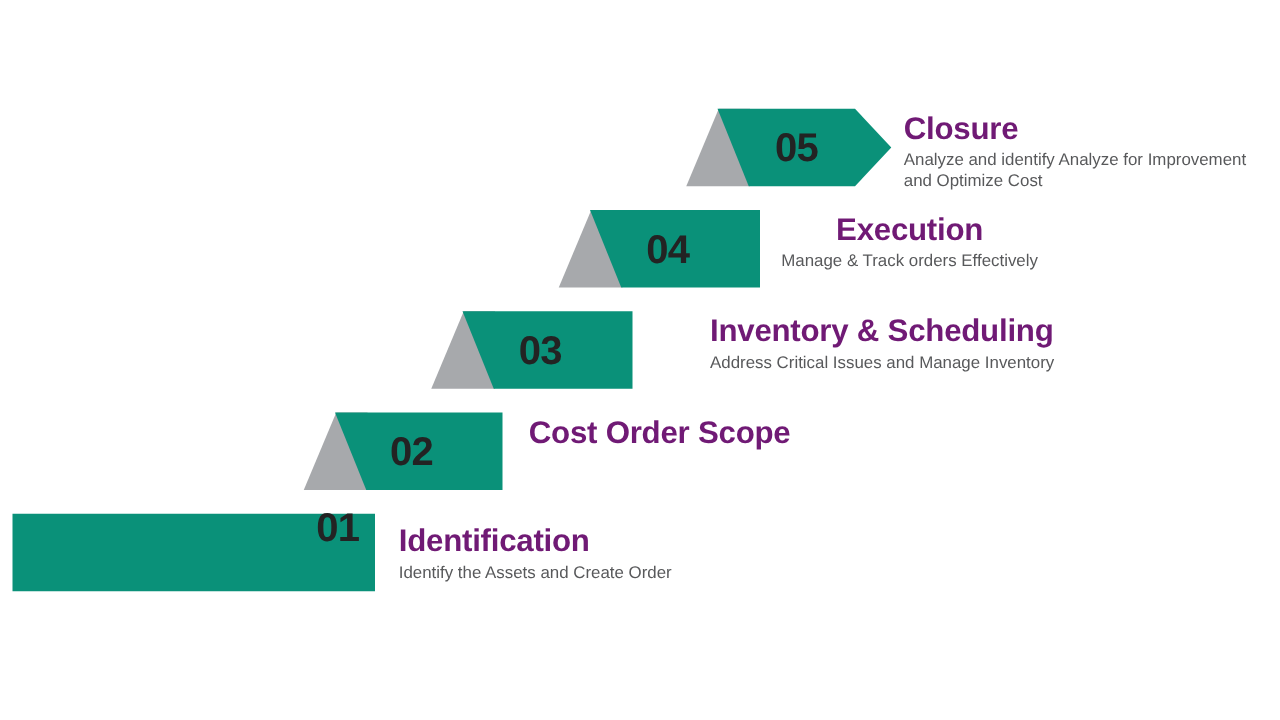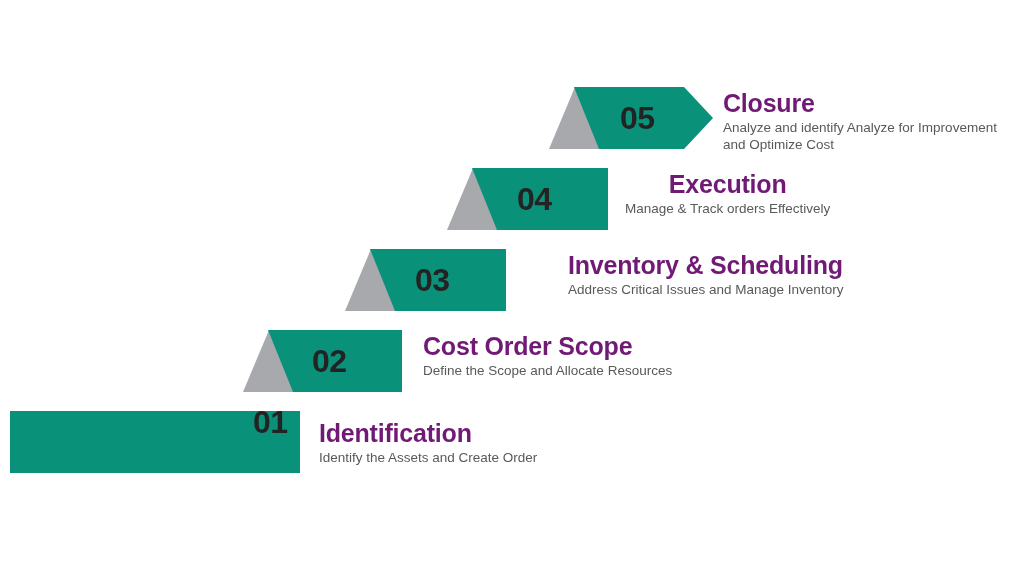--- a/index.html
+++ b/index.html
@@ -89,21 +89,20 @@
   <div class="step-number" style="left:517px; top:183px;">04</div>
   <div class="step-number" style="left:620px; top:102px;">05</div>
 
   <div class="step-text" style="left:319px; top:419px;">
     <p class="step-title">Identification</p>
     <p class="step-desc">Identify the Assets and Create Order</p>
   </div>
 
   <div class="step-text" style="left:423px; top:332px;">
     <p class="step-title">Cost Order Scope</p>
-    <p class="step-desc">Define the Scope and Allocate Resources</p>
   </div>
 
   <div class="step-text" style="left:521px; top:251px;margin-left:47px;">
     <p class="step-title">Inventory &amp; Scheduling</p>
     <p class="step-desc">Address Critical Issues and Manage Inventory</p>
   </div>
 
   <div class="step-text" style="left:625px; top:170px;text-align:center;">
     <p class="step-title">Execution</p>
     <p class="step-desc">Manage &amp; Track orders Effectively</p>

